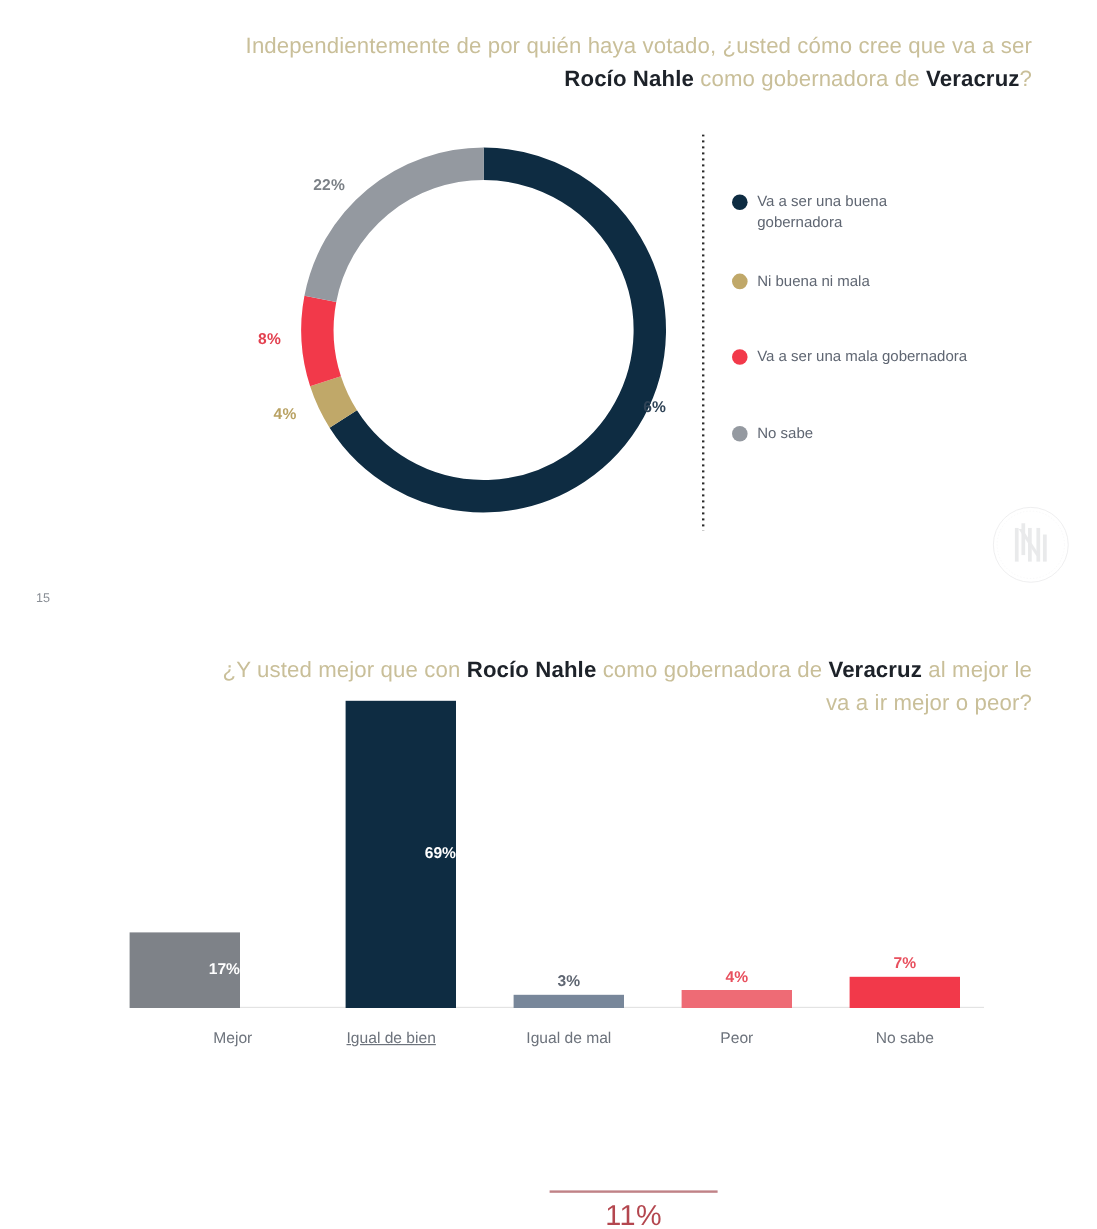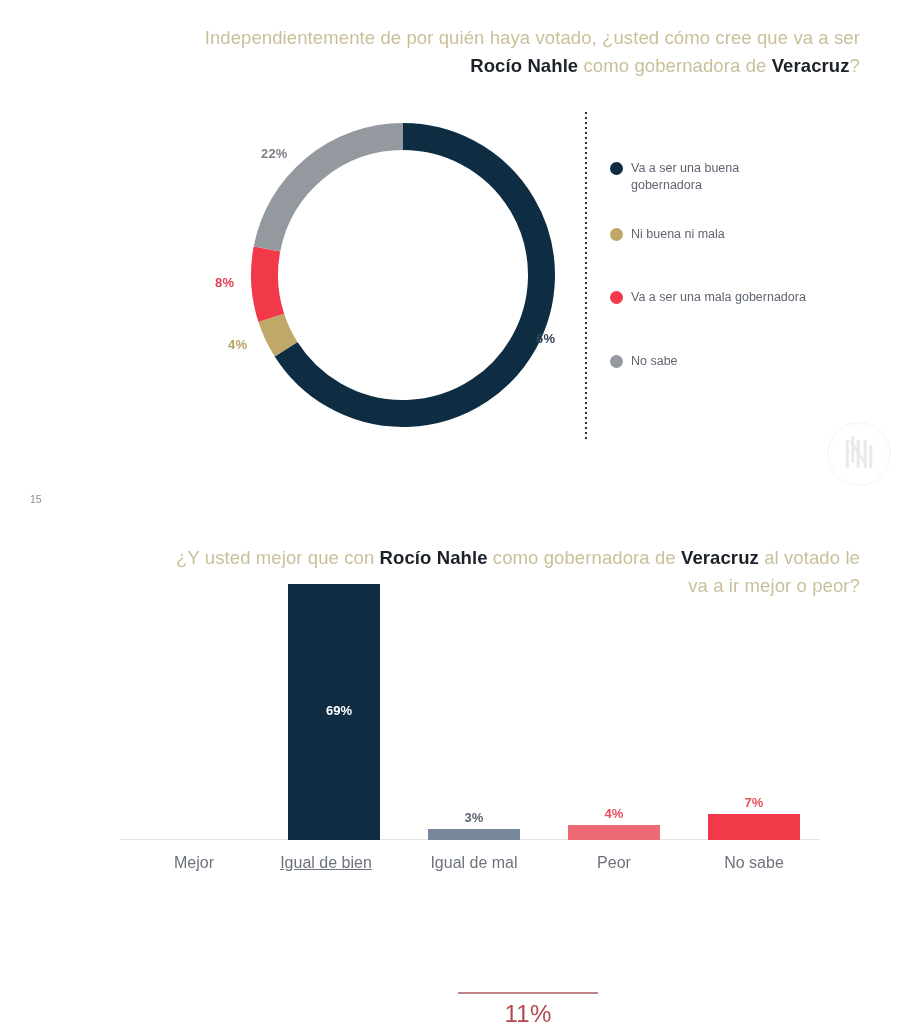--- a/index.html
+++ b/index.html
@@ -81,25 +81,25 @@
   .bar-col:nth-of-type(3) { left: 320px; }
   .bar-col:nth-of-type(4) { left: 460px; }
   .bar-col:nth-of-type(5) { left: 600px; }
 
   .bar-value-out {
     font-size: 13px; font-weight: 700; margin-bottom: 4px;
   }
   .bar-rect { width: 92px; position: relative; }
   .bar-value-in {
     position: absolute; left: 0; right: 0;
-    font-size: 13px; font-weight: 700; color: #ffffff; text-align: left; padding-left: 38px;
+    font-size: 13px; font-weight: 700; color: #ffffff; text-align: right;
   }
   .bar-cat {
     position: absolute; bottom: 60px; width: 160px; text-align: center;
-    font-size: 16px; color: #6d737c;
+    font-size: 13px; color: #6d737c;
   }
   .bar-cat:nth-of-type(1) { left: 14px; }
   .bar-cat:nth-of-type(2) { left: 146px; text-decoration: underline; }
   .bar-cat:nth-of-type(3) { left: 294px; }
   .bar-cat:nth-of-type(4) { left: 434px; }
   .bar-cat:nth-of-type(5) { left: 574px; }
 
   
   .summary { position: absolute; text-align: center; }
   .summary-rule { height: 2px; width: 100%; }
@@ -176,21 +176,21 @@
       </g>
       <path d="M37 33 L56 62 L60 62 L41 33 Z" fill="#d5d6d9"></path>
     </svg>
 
     <span class="page-num" id="page-num-1">15</span>
   </section>
 
   <section class="slide" id="slide-2">
 
     <h1 class="title" id="title-2">
-      <span>¿Y usted mejor que con </span><b>Rocío Nahle</b><span> como gobernadora de </span><b>Veracruz</b><span> al votado le</span><br>
+      <span>¿Y usted mejor que con </span><b>Rocío Nahle</b><span> como gobernadora de </span><b>Veracruz</b><span> al mejor le</span><br>
       <span>va a ir mejor o peor?</span>
     </h1>
 
     <div id="barchart">
       <div id="bar-baseline"></div>
 
       <div class="bar-col">
         <span class="bar-value-out" style="color: rgb(255, 255, 255);"></span>
         <div class="bar-rect" style="height: 256px; background: rgb(14, 44, 66);">
           <span class="bar-value-in" style="color: rgb(255, 255, 255); top: 119px;">69%</span>
@@ -200,20 +200,26 @@
         <span class="bar-value-out" style="color: rgb(95, 102, 114);">3%</span>
         <div class="bar-rect" style="height: 11px; background: rgb(120, 135, 154);"></div>
       </div>
       <div class="bar-col">
         <span class="bar-value-out" style="color: rgb(232, 80, 94);">4%</span>
         <div class="bar-rect" style="height: 15px; background: rgb(238, 107, 117);"></div>
       </div>
       <div class="bar-col">
         <span class="bar-value-out" style="color: rgb(232, 80, 94);">7%</span>
         <div class="bar-rect" style="height: 26px; background: rgb(242, 57, 74);"></div>
+      </div>
+      <div class="bar-col">
+        <span class="bar-value-out" style="color: rgb(255, 255, 255);"></span>
+        <div class="bar-rect" style="height: 63px; background: rgb(126, 130, 136);">
+          <span class="bar-value-in" style="color: rgb(255, 255, 255); top: 22.5px;">17%</span>
+        </div>
       </div>
 
       <span class="bar-cat">Mejor</span>
       <span class="bar-cat">Igual de bien</span>
       <span class="bar-cat">Igual de mal</span>
       <span class="bar-cat">Peor</span>
       <span class="bar-cat">No sabe</span>
     </div>
 
   </section>

